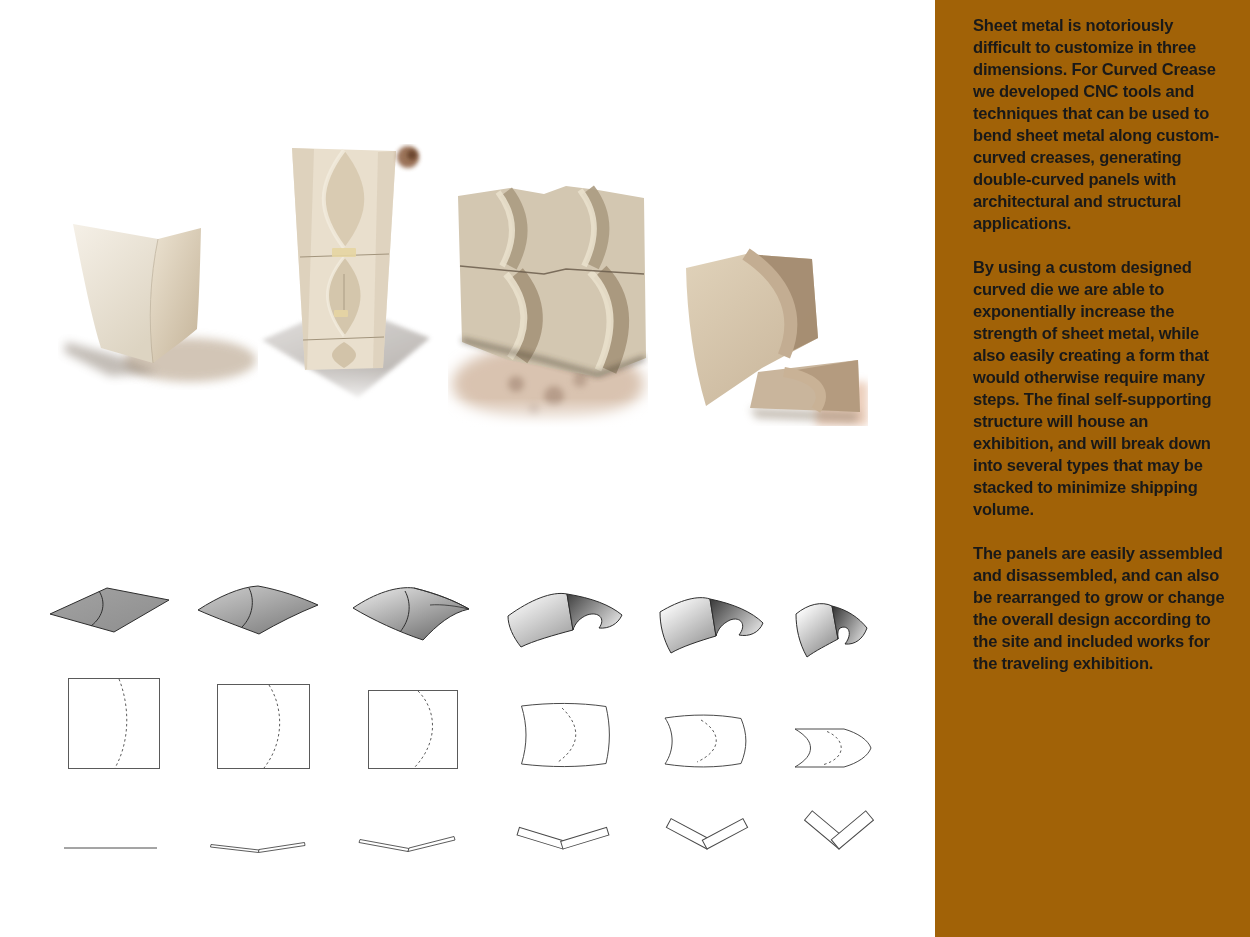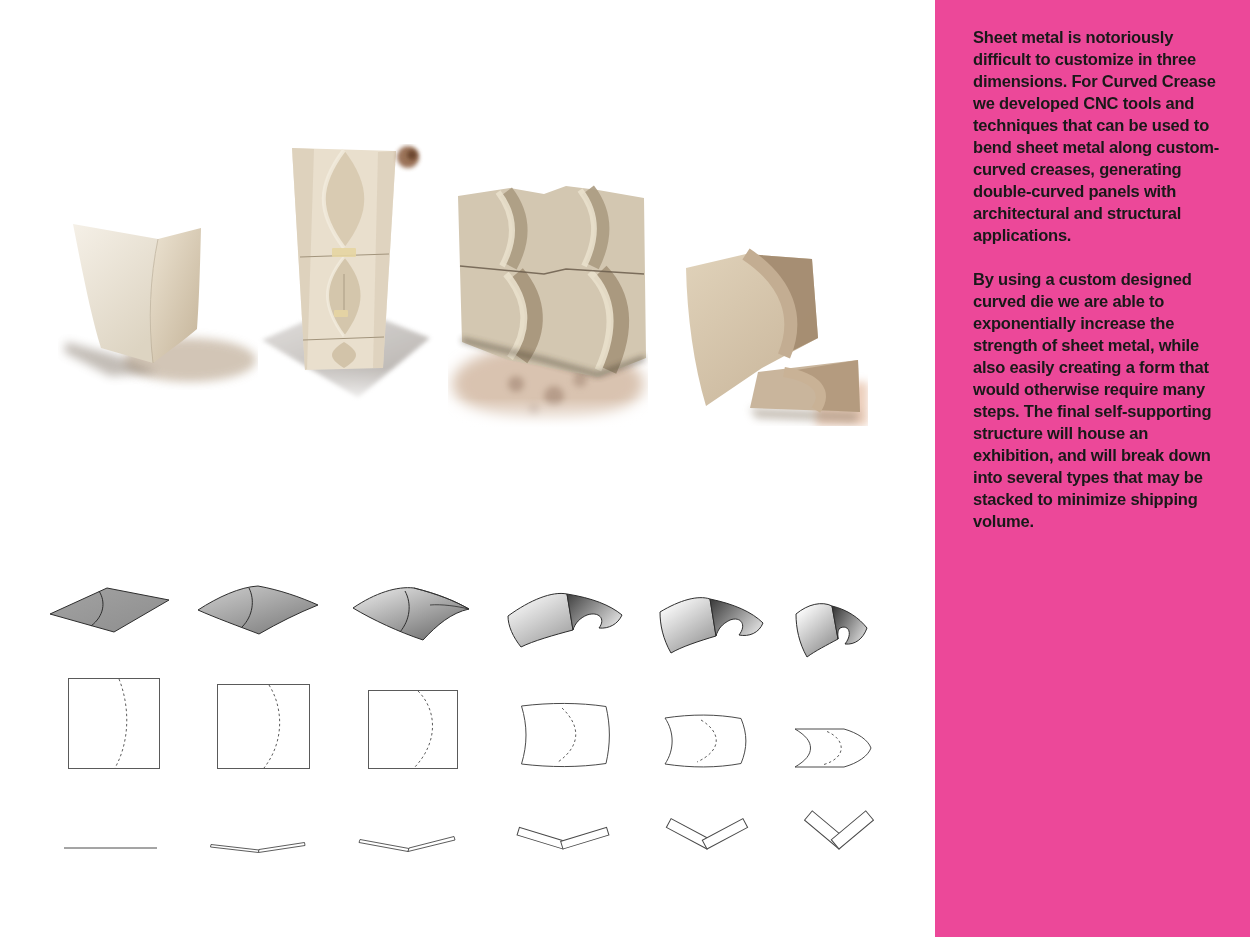--- a/index.html
+++ b/index.html
@@ -1,20 +1,20 @@
 <!DOCTYPE html>
 <html><head>
 <meta charset="utf-8">
 <style>
   html,body{margin:0;padding:0;background:#ffffff;}
   .page{position:relative;width:1250px;height:937px;background:#ffffff;overflow:hidden;
         font-family:"Liberation Sans",sans-serif;}
   
-  .sidebar{position:absolute;left:935px;top:0;width:315px;height:937px;background:#ec4899;
-           box-sizing:border-box;padding:26px 30px 0 38px;}
+  .sidebar{position:absolute;left:935px;top:0;width:315px;height:937px;background:#a16207;
+           box-sizing:border-box;padding:14px 30px 0 38px;}
   .sidebar p{margin:0 0 22px 0;width:252px;font-size:16.5px;line-height:22px;font-weight:bold;
              color:#191919;letter-spacing:-0.2px;}
   
   .photo{position:absolute;margin:0;padding:0;}
   .photo svg{display:block;}
   .ph1{left:58px;top:210px;}
   .ph2{left:256px;top:144px;}
   .ph3{left:448px;top:182px;}
   .ph4{left:666px;top:246px;}
   
@@ -307,15 +307,16 @@
           <rect transform="rotate(40)" x="-45" y="-12" width="45" height="12" fill="#ffffff" stroke="#4a4a4a"></rect>
           <rect transform="rotate(-40)" x="0" y="-12" width="45" height="12" fill="#ffffff" stroke="#4a4a4a"></rect>
         </g>
       </svg>
     </div>
   </div>
 
   <aside class="sidebar">
     <p>Sheet metal is notoriously difficult to customize in three dimensions. For Curved Crease we developed CNC tools and techniques that can be used to bend sheet metal along custom-curved creases, generating double-curved panels with architectural and structural applications.</p>
     <p>By using a custom designed curved die we are able to exponentially increase the strength of sheet metal, while also easily creating a form that would otherwise require many steps. The final self-supporting structure will house an exhibition, and will break down into several types that may be stacked to minimize shipping volume.</p>
+    <p>The panels are easily assembled and disassembled, and can also be rearranged to grow or change the overall design according to the site and included works for the traveling exhibition.</p>
   </aside>
 
 </div>
 
 </body></html>

